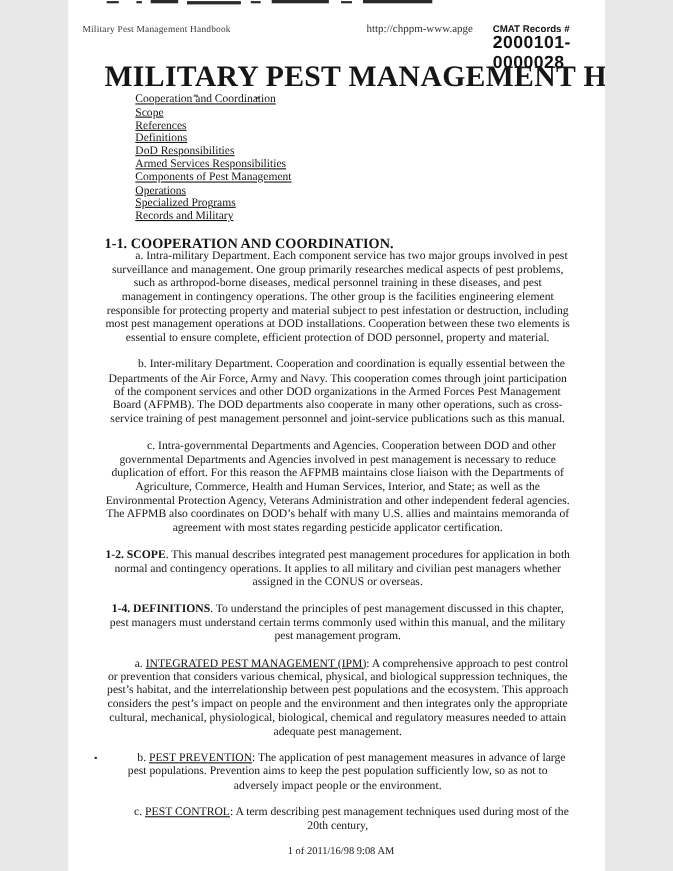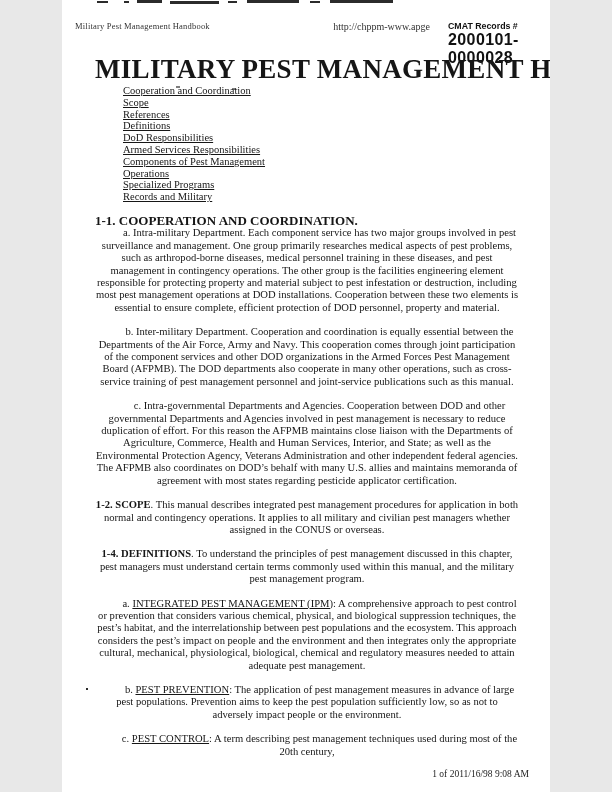--- a/index.html
+++ b/index.html
@@ -30,21 +30,21 @@
   .toc { margin:2px 0 0 28px; }
   .toc a { display:block; width:max-content; font-size:10.5px; line-height:11.8px; color:#161616; text-decoration:underline; cursor:pointer; }
   .sect-head { margin-top:12px; font-size:13px; line-height:12.4px; font-weight:bold; }
   p.body { margin-top:12px; font-size:10.6px; line-height:12.4px; text-align:center; }
   p.body.cont { margin-top:0; }
   .ind { text-indent:25px; }
   .u { text-decoration:underline; color:inherit; cursor:pointer; }
   b { font-weight:bold; }
 
   
-  .footer { position:absolute; top:769px; left:29px; right:21px; display:flex; justify-content:flex-end; font-size:9.5px; color:#222; }
+  .footer { position:absolute; top:769px; left:29px; right:21px; display:flex; justify-content:center; font-size:9.5px; color:#222; }
 </style>
 </head>
 <body>
 
 <div class="page">
 
   <div class="artifact" style="left:35px;top:1px;width:11px;height:2px"></div>
   <div class="artifact" style="left:62px;top:1px;width:5px;height:2px"></div>
   <div class="artifact" style="left:75px;top:0;width:25px;height:3px"></div>
   <div class="artifact" style="left:108px;top:1px;width:49px;height:3px"></div>

